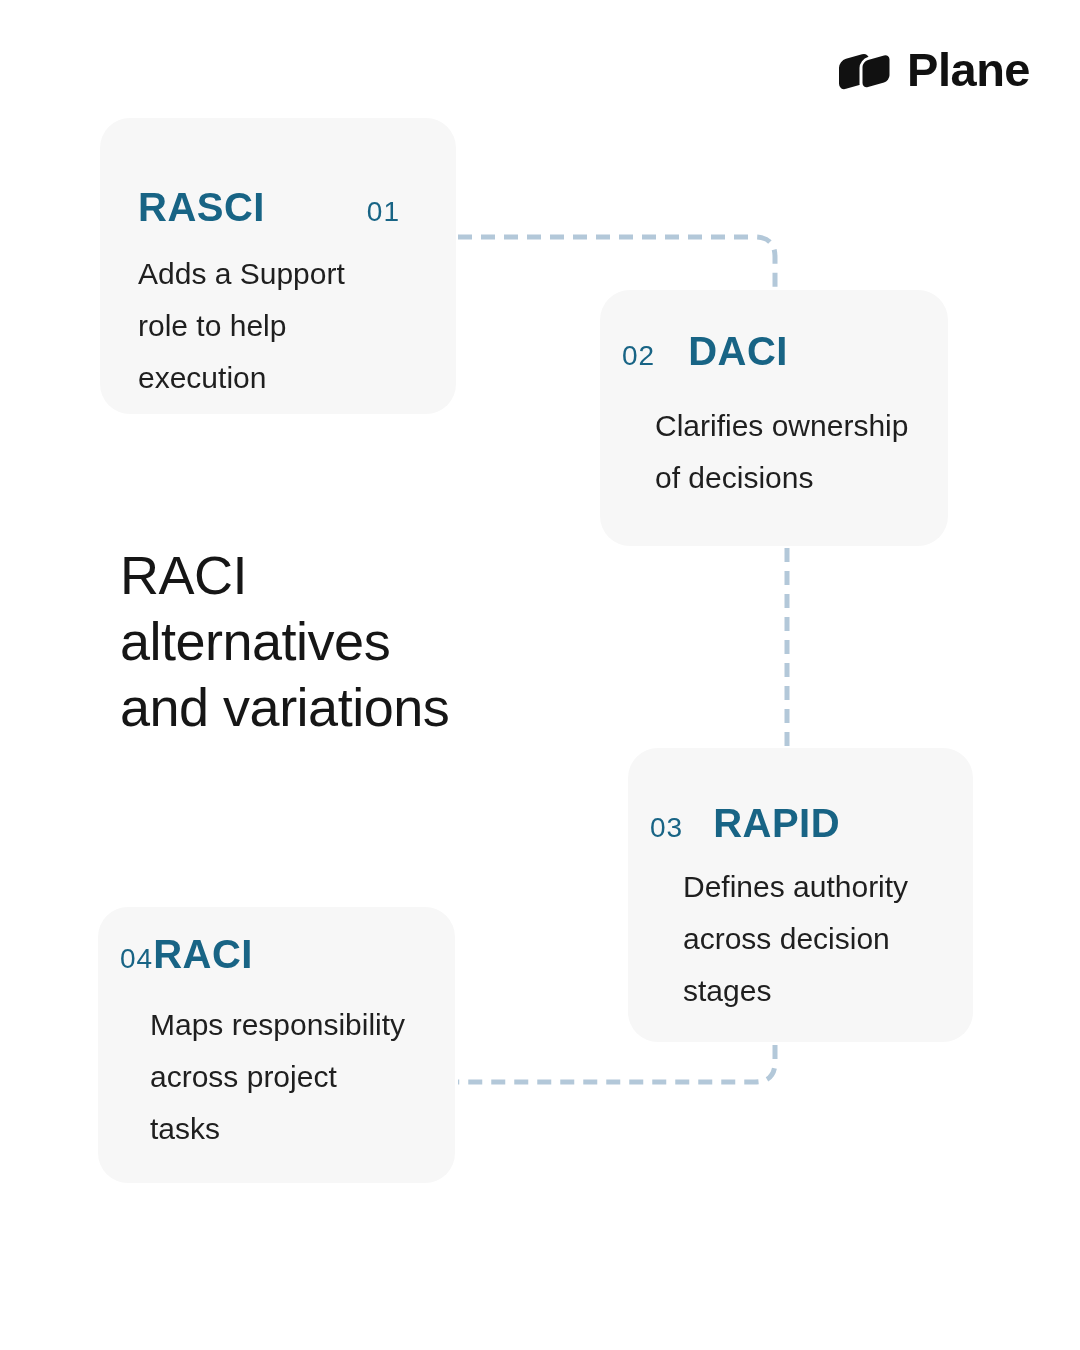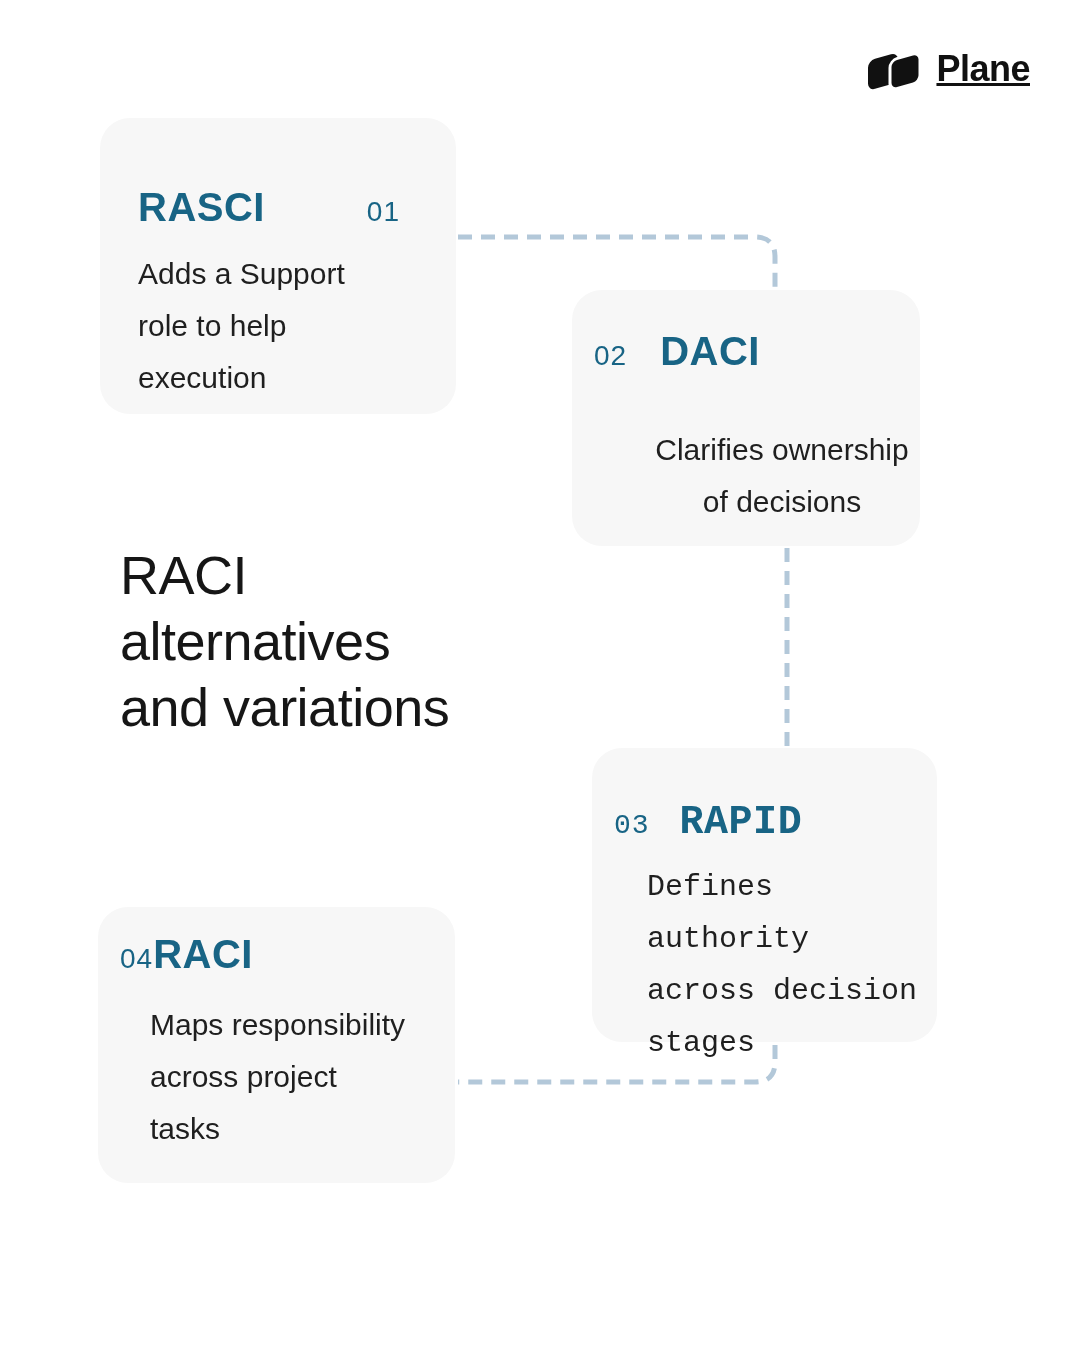--- a/index.html
+++ b/index.html
@@ -23,48 +23,48 @@
 
   
   .connectors{position:absolute;left:0;top:0;width:1080px;height:1350px;pointer-events:none;}
   .conn{fill:none;stroke:var(--connector);stroke-width:5;stroke-dasharray:14 9;}
 
   
   .logo{position:absolute;top:44px;right:50px;height:50px;display:flex;align-items:center;gap:10px;}
   .logo-mark{width:62px;height:46px;display:block;}
   .logo-mark rect{fill:var(--logo);}
   .logo-mark rect.front{stroke:#ffffff;stroke-width:3;}
-  .logo-text{font-size:36px;font-weight:700;color:var(--logo);letter-spacing:-0.5px;text-decoration:underline;}
+  .logo-text{font-size:47px;font-weight:700;color:var(--logo);letter-spacing:-0.5px;}
 
   
   .title{
     position:absolute;left:120px;top:542px;width:420px;
     font-size:54px;line-height:66px;font-weight:500;color:var(--title);
     letter-spacing:-0.5px;
   }
 
   
   .card{position:absolute;background:var(--card-bg);border-radius:30px;}
   .card-1{left:100px;top:118px;width:356px;height:296px;}
-  .card-2{left:572px;top:290px;width:348px;height:256px;text-align:center;}
-  .card-3{left:592px;top:748px;width:345px;height:294px;font-family:Liberation Mono, monospace;}
+  .card-2{left:600px;top:290px;width:348px;height:256px;}
+  .card-3{left:628px;top:748px;width:345px;height:294px;}
   .card-4{left:98px;top:907px;width:357px;height:276px;}
 
   .card .header{position:absolute;display:flex;align-items:baseline;line-height:48px;}
   .card-1 .header{left:38px;right:56px;top:56px;justify-content:space-between;margin-top:9px;}
   .card-2 .header{left:22px;top:37px;gap:33px;}
   .card-3 .header{left:22px;top:51px;gap:30px;}
   .card-4 .header{left:22px;top:23px;}
 
   .acronym{font-size:40px;font-weight:700;color:var(--accent);letter-spacing:0.5px;}
   .number{font-size:28px;font-weight:400;color:var(--accent);letter-spacing:1px;}
 
   .desc{position:absolute;font-size:30px;line-height:52px;font-weight:400;color:var(--text);}
   .card-1 .desc{left:38px;top:130px;width:270px;}
-  .card-2 .desc{left:55px;top:110px;width:310px;margin-top:24px;}
+  .card-2 .desc{left:55px;top:110px;width:310px;}
   .card-3 .desc{left:55px;top:113px;width:300px;}
   .card-4 .desc{left:52px;top:92px;width:310px;}
 </style>
 </head>
 <body>
 
 <div class="canvas">
 
   <svg class="connectors" viewBox="0 0 1080 1350" xmlns="http://www.w3.org/2000/svg">
     <path class="conn" d="M458,237 H755 Q775,237 775,257 V289"></path>

